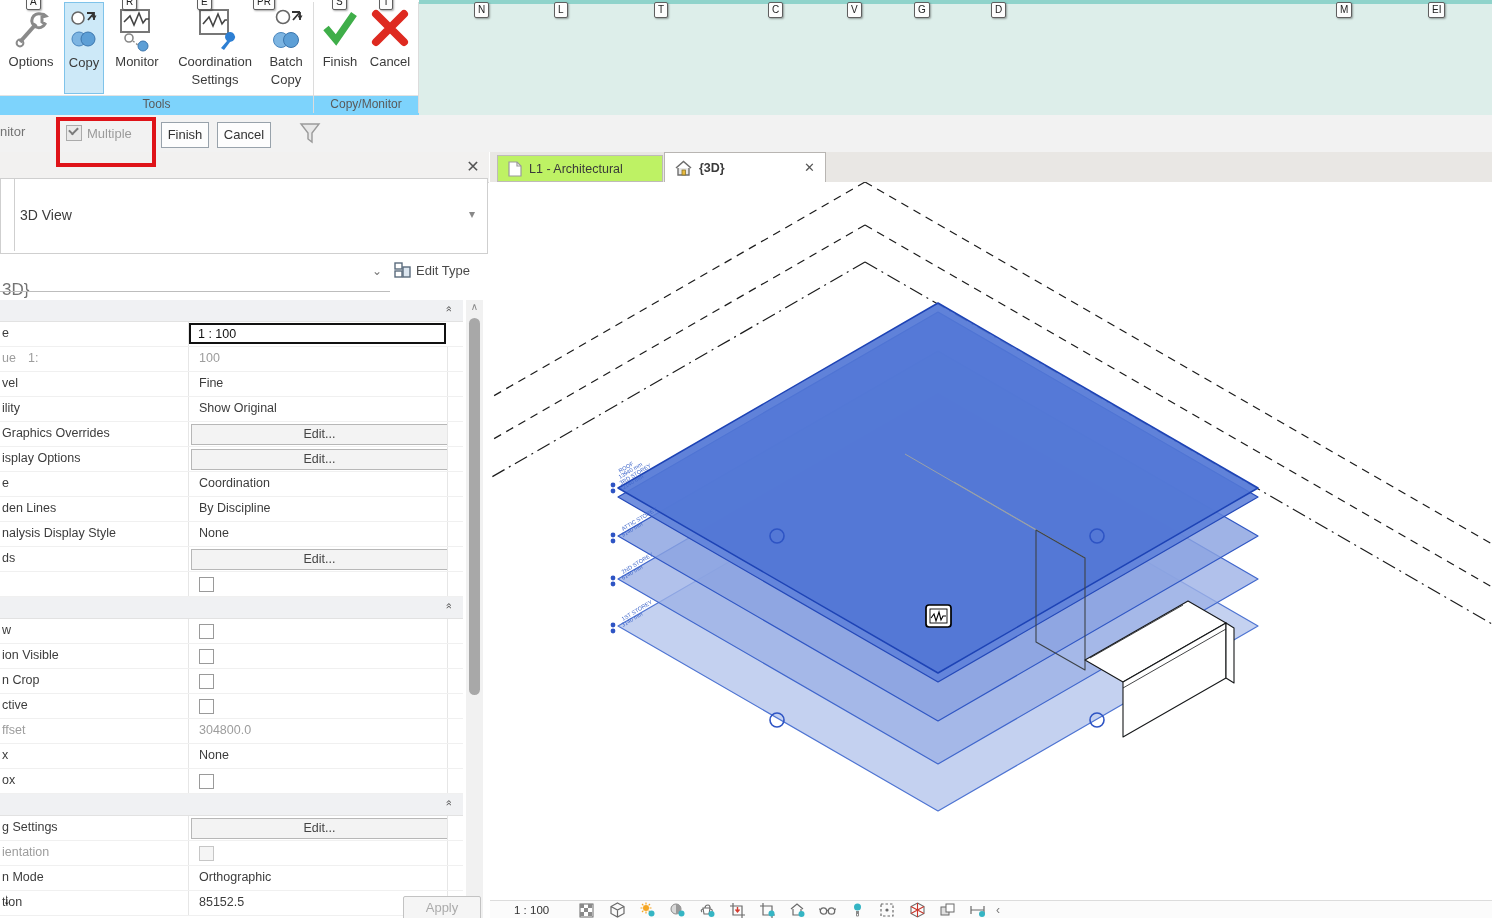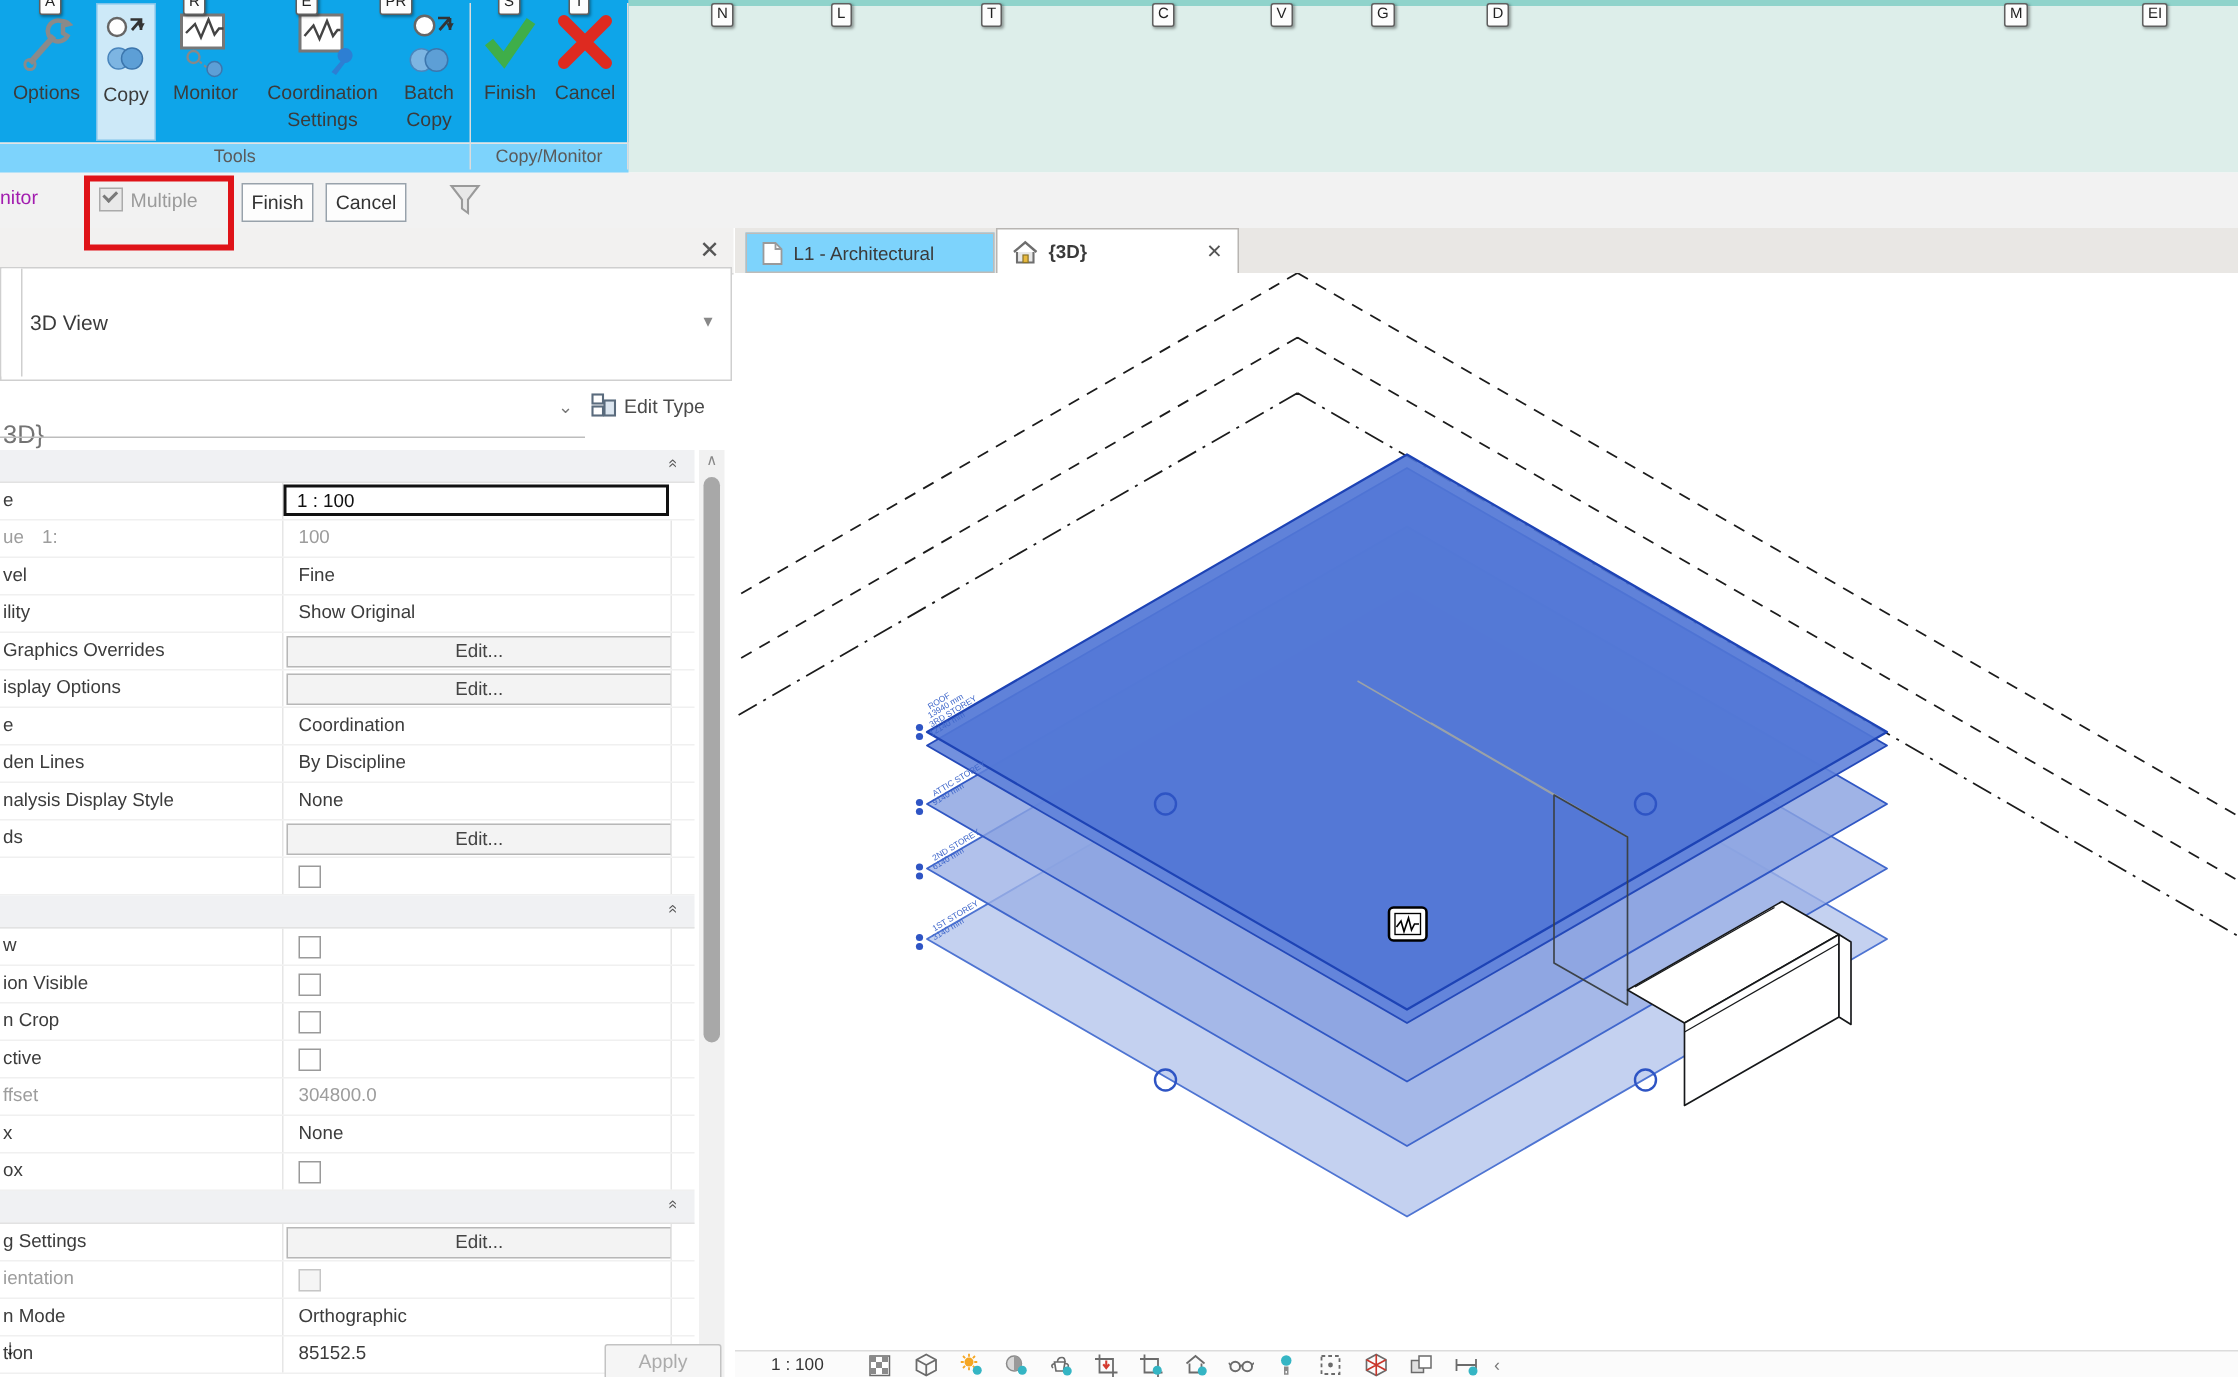--- a/index.html
+++ b/index.html
@@ -1,34 +1,34 @@
 <!DOCTYPE html>
 <html><head>
 <meta charset="utf-8">
 <style>
   html,body{margin:0;padding:0;}
   body{width:1492px;height:918px;overflow:hidden;position:relative;
        font-family:"Liberation Sans",sans-serif;background:#fff;color:#333;}
   .abs{position:absolute;}
   
   #ribbon{left:0;top:0;width:1492px;height:115px;background:#ddeeea;}
-  #ribbon-left{left:0;top:0;width:419px;height:95px;background:#0ea5e9;}
+  #ribbon-left{left:0;top:0;width:419px;height:95px;background:#ffffff;}
   #ribbon-strip{left:0;top:95px;width:419px;height:20px;background:#7dd3fc;border-top:1px solid #e3e3e3;}
   #teal-line{left:419px;top:0;width:1073px;height:4px;background:#8fd3cb;}
   .rbtn{position:absolute;top:2px;height:90px;text-align:center;font-size:13px;color:#3b3b3b;}
   .rbtn .lbl{position:absolute;left:0;right:0;top:51px;line-height:17px;}
   .rbtn svg{position:absolute;left:50%;transform:translateX(-50%);top:6px;}
   .rbtn.sel{background:#cde9f8;border:1px solid #7fc3ea;}
   .vsep{position:absolute;top:2px;width:1px;height:111px;background:#dcdcdc;}
   .plabel-strip{position:absolute;top:96px;font-size:12px;color:#5a5a5a;text-align:center;}
   .keytip{position:absolute;background:#fdfdfd;border:1px solid #5f5f5f;border-radius:2px;
           font-size:10px;line-height:12px;padding:1px 3px;color:#222;box-shadow:1px 1px 2px rgba(0,0,0,.35);z-index:30;}
   
   #optbar{left:0;top:115px;width:1492px;height:37px;background:#f2f2f2;border-bottom:1px solid #e0e0e0;font-size:13px;}
-  #opt-frag{left:0;top:9px;color:#a21caf;}
+  #opt-frag{left:0;top:9px;color:#737373;}
   .chkwrap{position:absolute;display:flex;align-items:center;gap:5px;color:#9b9b9b;}
   .chk{width:14px;height:14px;border:1px solid #ababab;background:#e9e9e9;display:inline-block;
        position:relative;}
   .chk.checked:after{content:"";position:absolute;left:2px;top:1px;width:7px;height:4px;
        border-left:2px solid #7a7a7a;border-bottom:2px solid #7a7a7a;transform:rotate(-45deg);}
   .obtn{position:absolute;background:#fdfdfd;border:1px solid #98a2ab;color:#333;
         text-align:center;font-size:13px;}
   #red-rect{left:56px;top:117px;width:92px;height:42px;border:4px solid #df1318;z-index:50;background:transparent;}
   
   #palette{left:0;top:152px;width:490px;height:766px;background:#fff;border-right:1px solid #b9b9b9;}
@@ -61,21 +61,21 @@
   .ghead .gchev{position:absolute;right:12px;top:3px;color:#555;font-size:11px;transform:rotate(-90deg);}
   #pal-scroll{left:466px;top:148px;width:17px;height:745px;background:#f1f1f1;}
   #pal-scroll .sc-up{position:absolute;top:1px;left:0;width:17px;text-align:center;color:#888;font-size:10px;}
   #pal-thumb{position:absolute;left:3px;top:18px;width:11px;height:377px;background:#a8a8a8;border-radius:6px;}
   #apply-btn{left:403px;top:744px;width:76px;height:22px;background:#f5f5f5;border:1px solid #c3c3c3;
              color:#ababab;font-size:13px;text-align:center;line-height:21px;border-radius:2px;}
   #dl-arrow{left:3px;top:738px;font-size:15px;color:#222;}
   
   #tabbar{left:490px;top:152px;width:1002px;height:30px;background:#e9e7e4;}
   .vtab{position:absolute;display:flex;align-items:center;gap:7px;font-size:12.5px;color:#3a3a3a;padding:0 10px;height:27px;box-sizing:border-box;}
-  #tab1{left:7px;top:3px;width:166px;background:#7dd3fc;border:1px solid #bebbb8;}
+  #tab1{left:7px;top:3px;width:166px;background:#bef264;border:1px solid #bebbb8;}
   #tab2{left:174px;top:0px;width:162px;height:30px;background:#ffffff;border:1px solid #b8b5b2;border-bottom:none;font-weight:bold;}
   #tab2 .tclose{margin-left:auto;font-weight:normal;color:#555;font-size:13px;}
   
   #canvas{left:490px;top:182px;width:1002px;height:718px;background:#fff;}
   
   #vcb{left:490px;top:900px;width:1002px;height:18px;background:#fbfbfb;border-top:1px solid #dcdcdc;
        display:flex;align-items:center;}
   #vcb-scale{margin-left:24px;font-size:11.5px;color:#333;width:52px;}
   .vcb-ic{width:17px;height:16px;margin-left:13px;flex:0 0 auto;}
   #vcb-chev{margin-left:10px;color:#777;font-size:12px;}

